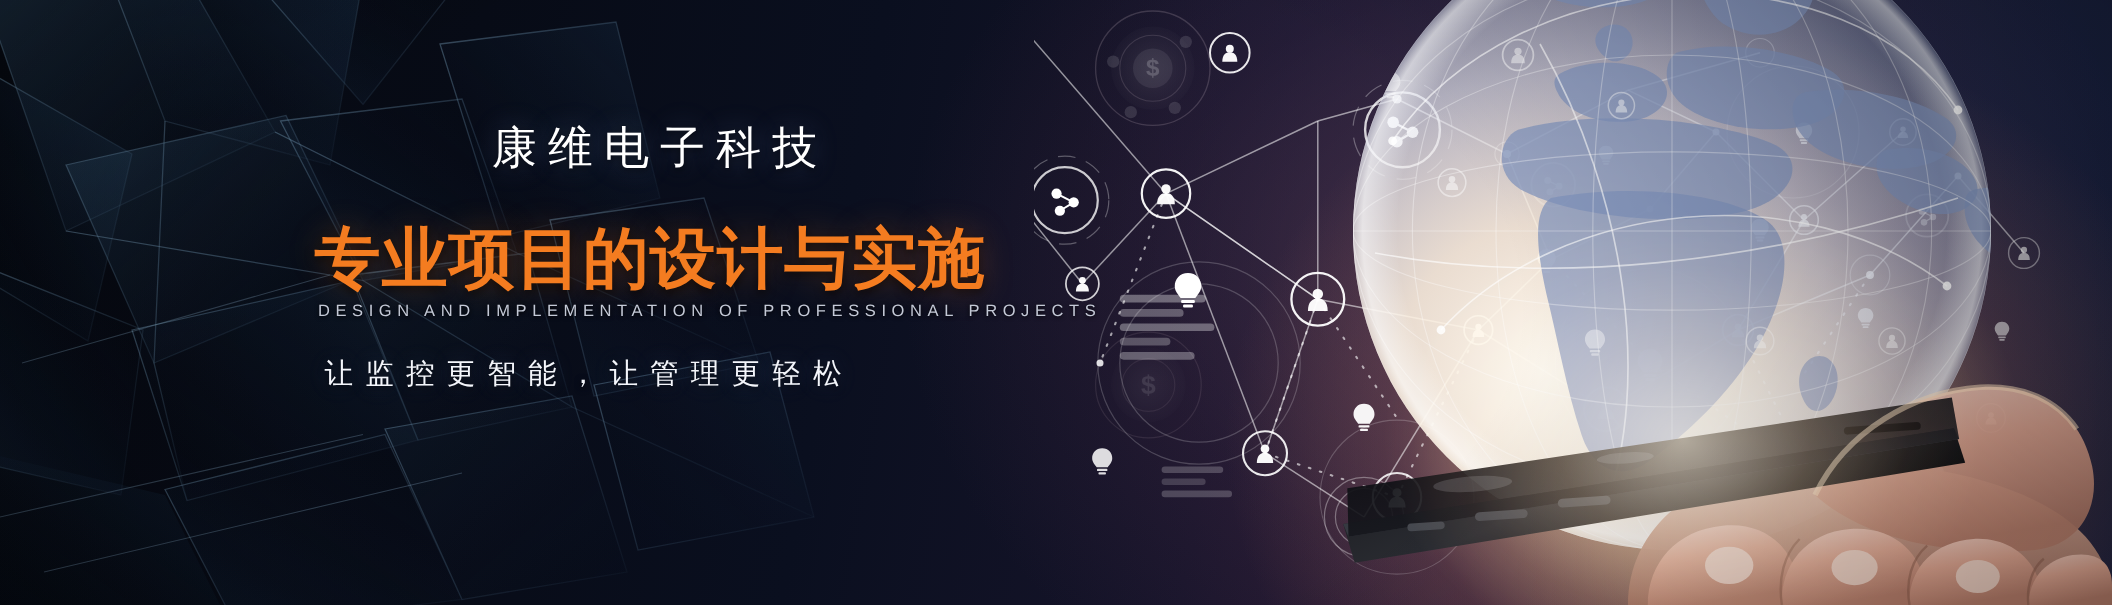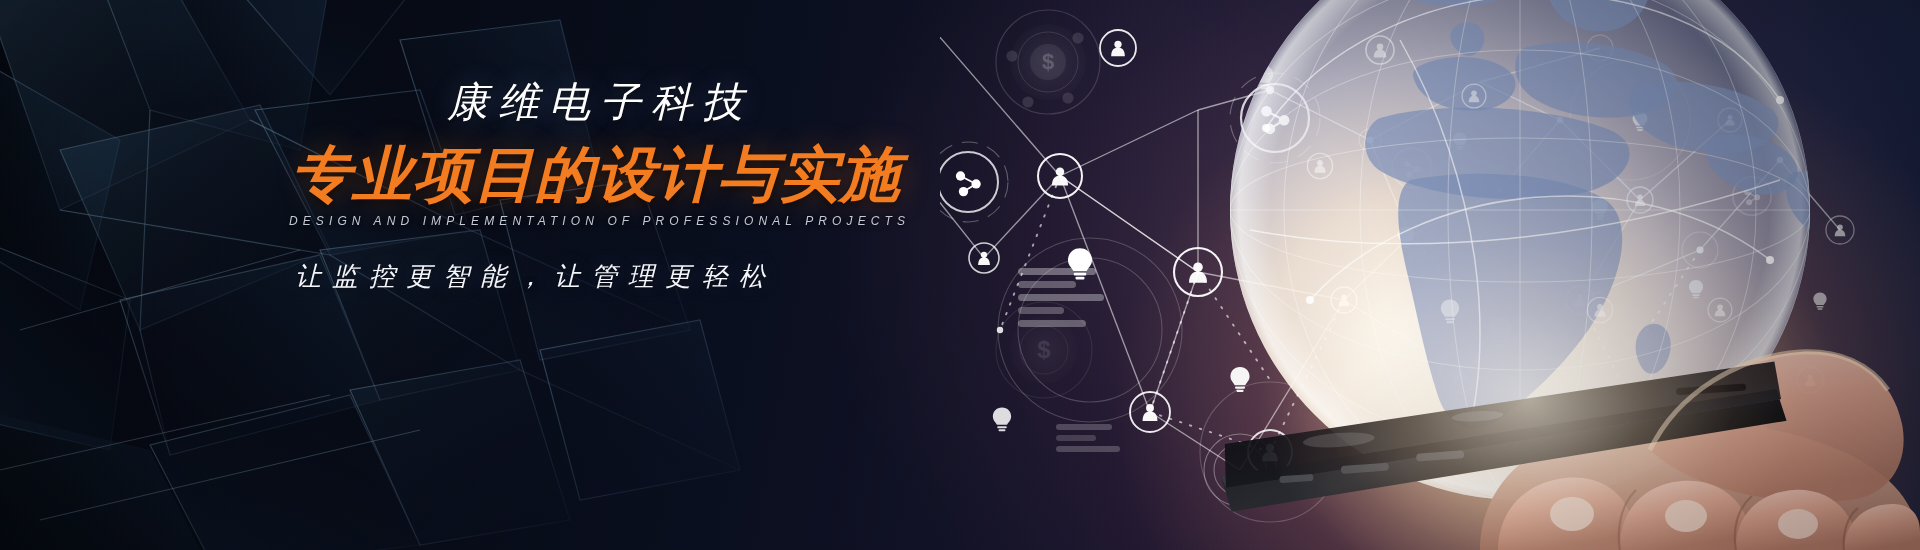--- a/index.html
+++ b/index.html
@@ -39,38 +39,38 @@
     pointer-events:none; mix-blend-mode:screen;
   }
 
   
   .vignette {
     position:absolute; inset:0; pointer-events:none;
     background:radial-gradient(ellipse 1400px 800px at 820px 280px, rgba(0,0,0,0) 40%, rgba(0,0,0,.38) 100%);
   }
 
   
-  .copy { position:absolute; left:286px; top:80px; width:620px; z-index:40;font-style:italic; }
+  .copy { position:absolute; left:286px; top:112px; width:620px; z-index:40; }
 
   .brand {
     color:#ffffff; font-size:41px; line-height:1.1; font-weight:400;
     letter-spacing:10px; text-align:center; padding-left:8px;
     text-shadow:0 0 26px rgba(150,180,255,.28), 0 2px 7px rgba(0,0,0,.85);
     white-space:nowrap;
   }
 
   .headline {
-    margin-top:19px; color:#f47c20; font-size:60px; line-height:1.02;
-    font-weight:700; letter-spacing:1px; text-align:center;
+    margin-top:47px; color:#f47c20; font-size:60px; line-height:1.02;
+    font-weight:700; letter-spacing:1px; 
     text-shadow:0 0 30px rgba(244,124,32,.30), 0 3px 9px rgba(0,0,0,.8);
     white-space:nowrap;
   }
 
   .en-sub {
-    margin-top:9px; color:#c4c9d6; font-size:12px; font-weight:400;
+    margin-top:9px; color:#c4c9d6; font-size:15px; font-weight:400;
     letter-spacing:5.1px; white-space:nowrap;
     text-shadow:0 1px 4px rgba(0,0,0,.9); padding-left:3px;
   }
 
   .tagline {
     margin-top:31px; color:#f4f6fb; font-size:26px; font-weight:400;
     letter-spacing:11px; white-space:nowrap;
     padding-left:9px; text-shadow:0 0 20px rgba(150,180,255,.22), 0 2px 7px rgba(0,0,0,.85);
   }
 </style>

